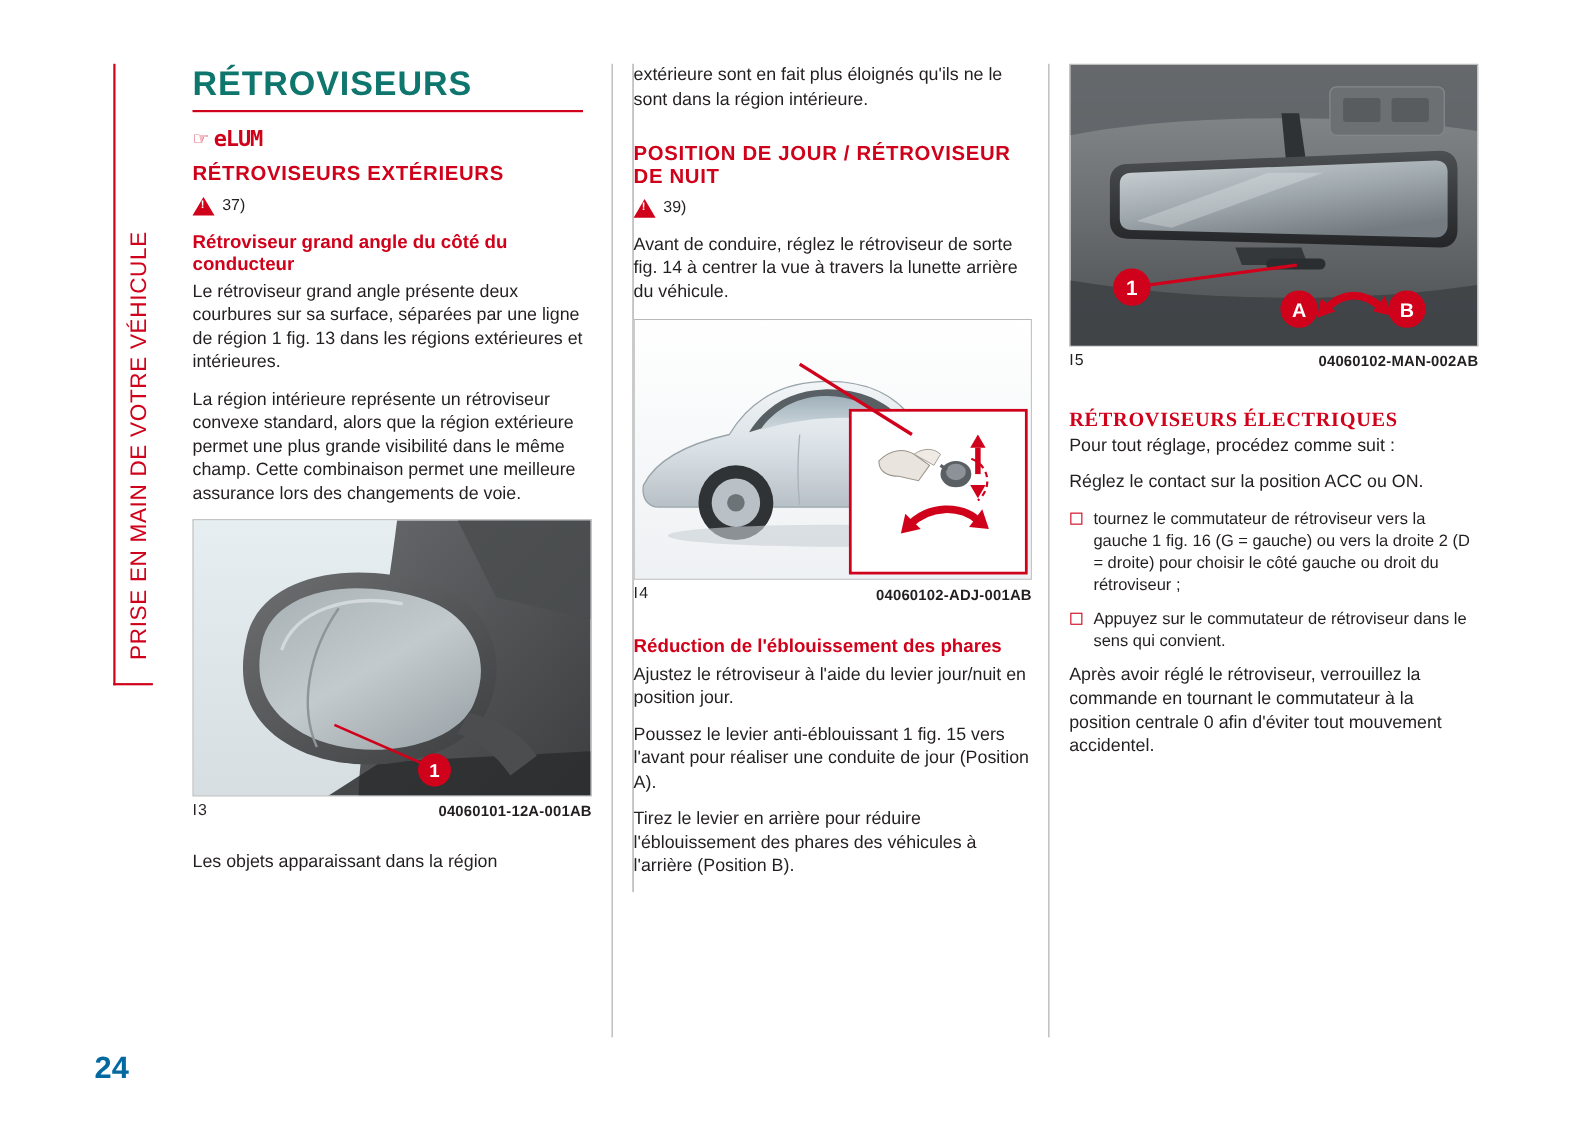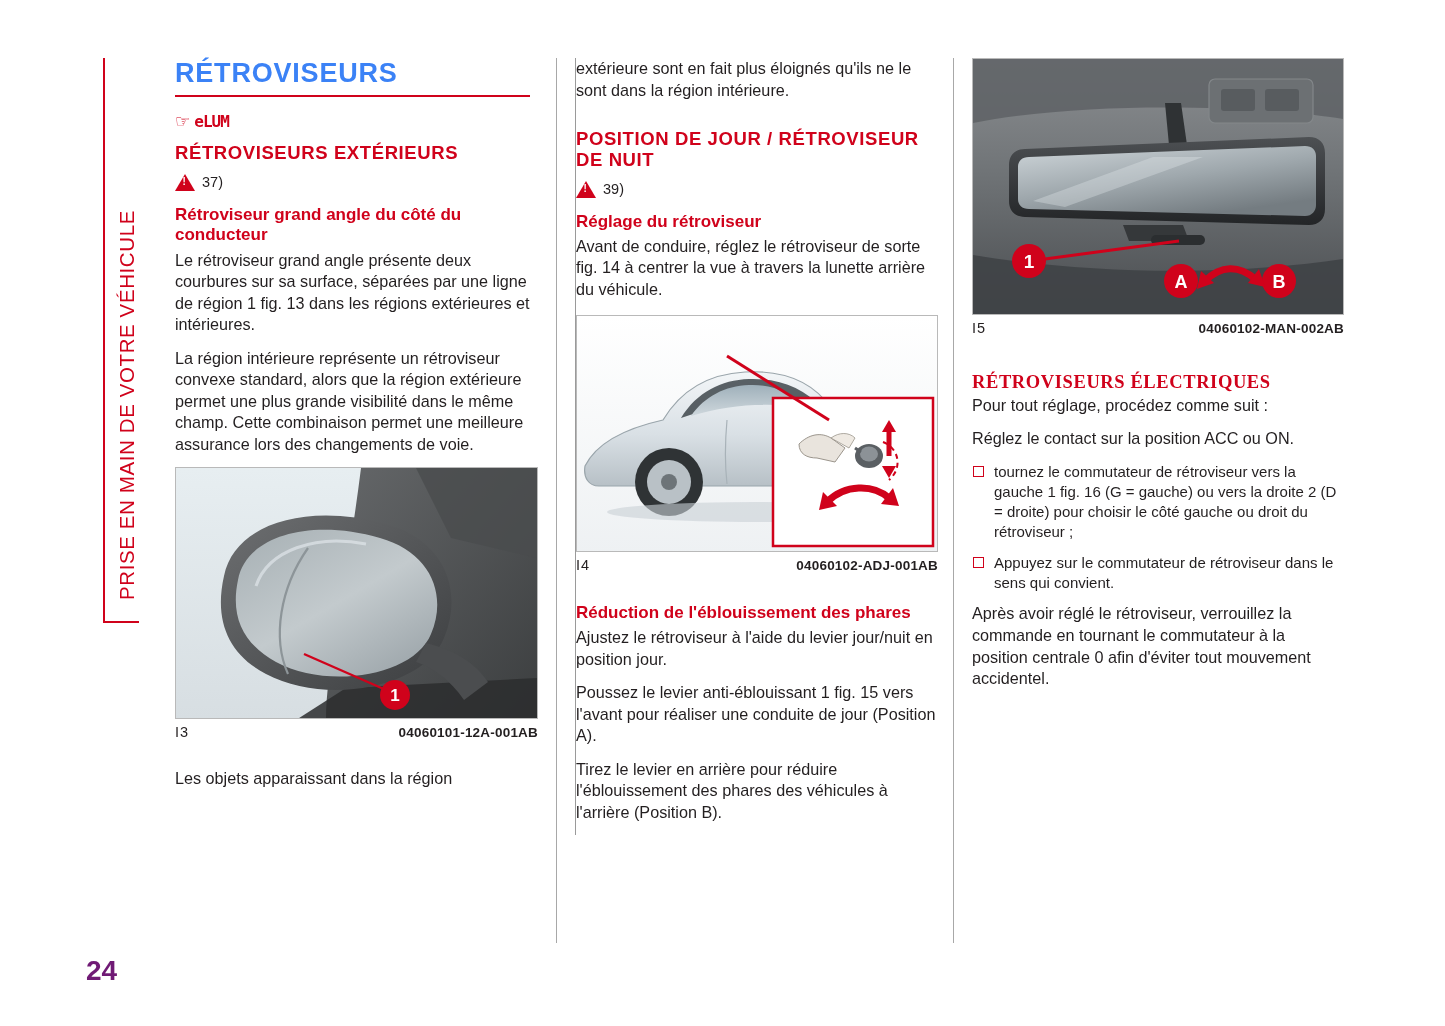--- a/index.html
+++ b/index.html
@@ -46,21 +46,21 @@
     white-space: nowrap;
   }
 
   
   .page-number {
     position: absolute;
     left: 86px;
     top: 955px;
     font-size: 28px;
     font-weight: bold;
-    color: #701a75;
+    color: #0369a1;
   }
 
   
   .col {
     position: absolute;
     top: 58px;
     box-sizing: border-box;
   }
   .col1 { left: 175px; width: 363px; }
   .col2 { left: 575px; width: 363px; border-left: 1px solid #9a9a9a; padding-left: 0; }
@@ -78,23 +78,23 @@
     position: absolute;
     left: 953px;
     top: 58px;
     width: 1px;
     height: 885px;
     background: #a8a8a8;
   }
 
   h1.title {
     margin: 0;
-    font-size: 27px;
-    font-weight: bold;
-    color: #3b82f6;
+    font-size: 31px;
+    font-weight: bold;
+    color: #0f766e;
     letter-spacing: 0.8px;
     padding-bottom: 6px;
     border-bottom: 2.5px solid #d0021b;
     display: block;
     width: 355px;
   }
   h2.heading-red {
     margin: 0 0 2px 0;
     font-size: 18.5px;
     font-weight: bold;
@@ -120,21 +120,21 @@
   .symbol-row {
     margin: 14px 0 12px 0;
     display: flex;
     align-items: center;
     gap: 4px;
     height: 20px;
   }
   .hand-icon { font-size: 17px; color: #d0021b; line-height: 1; }
   .elum-icon {
     font-family: "DejaVu Sans Mono", monospace;
-    font-size: 16px;
+    font-size: 20px;
     font-weight: bold;
     color: #d0021b;
     letter-spacing: -1px;
   }
 
   
   .warn-row {
     display: flex;
     align-items: center;
     gap: 7px;
@@ -297,21 +297,20 @@
 
     <p class="body">extérieure sont en fait plus éloignés qu'ils ne le sont dans la région intérieure.</p>
 
     <h2 class="heading-red" style="margin-top:28px;">POSITION DE JOUR / RÉTROVISEUR DE NUIT</h2>
 
     <div class="warn-row">
       <span class="warn-tri"></span>
       <span class="warn-num">39)</span>
     </div>
 
-    <h3 class="heading-sub">Réglage du rétroviseur</h3>
     <p class="body">Avant de conduire, réglez le rétroviseur de sorte fig. 14 à centrer la vue à travers la lunette arrière du véhicule.</p>
 
     <div class="figure" style="margin-top:14px;">
       <div class="figbox" style="height:237px;">
         <svg viewBox="0 0 361 237" width="361" height="237">
           <defs>
             <linearGradient id="g14sky" x1="0" y1="0" x2="0" y2="1">
               <stop offset="0" stop-color="#ffffff"></stop>
               <stop offset="1" stop-color="#eef1f3"></stop>
             </linearGradient>

